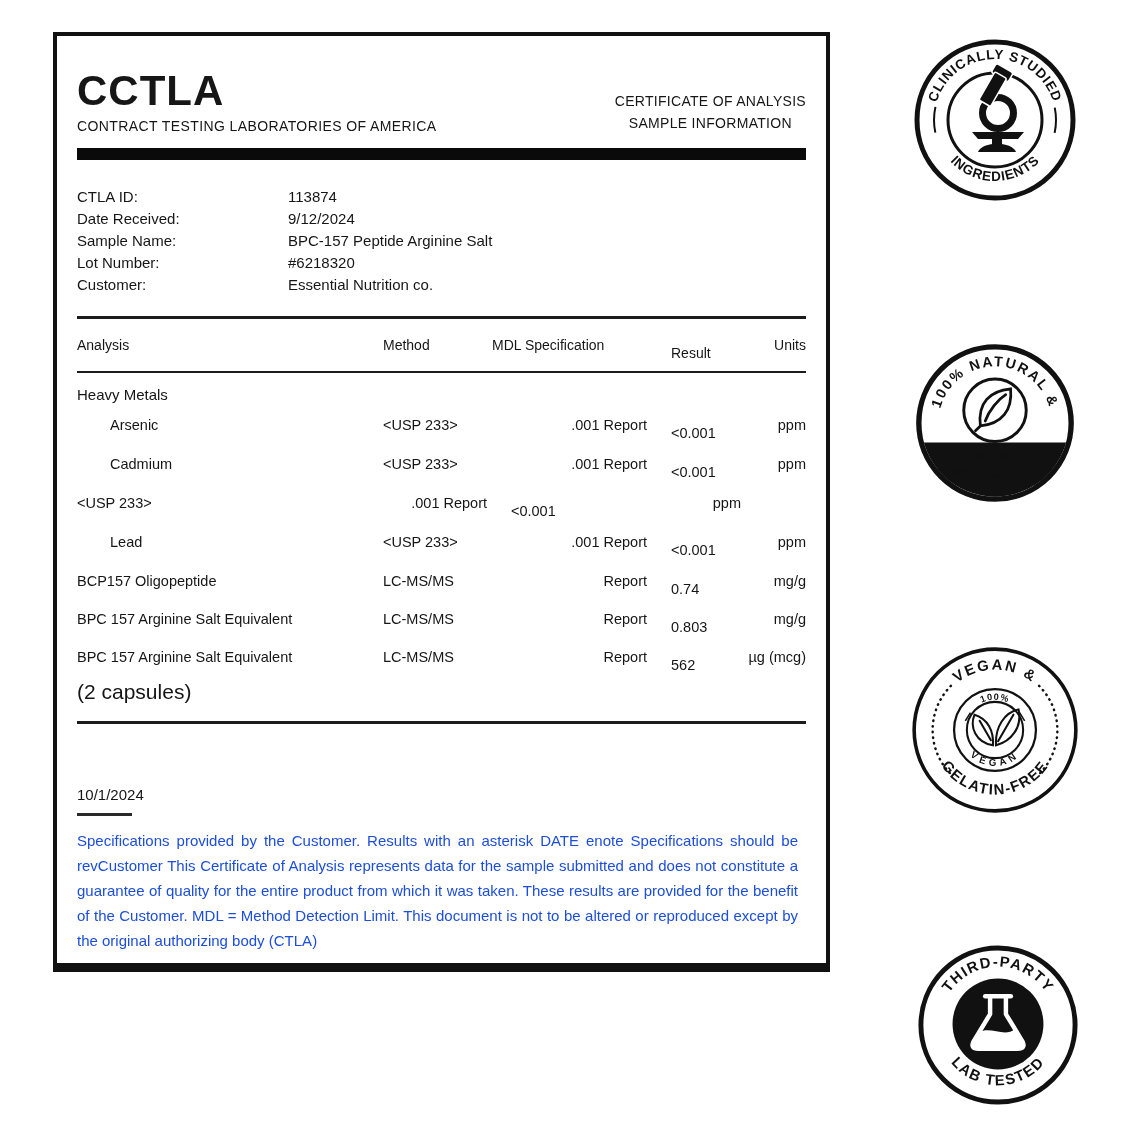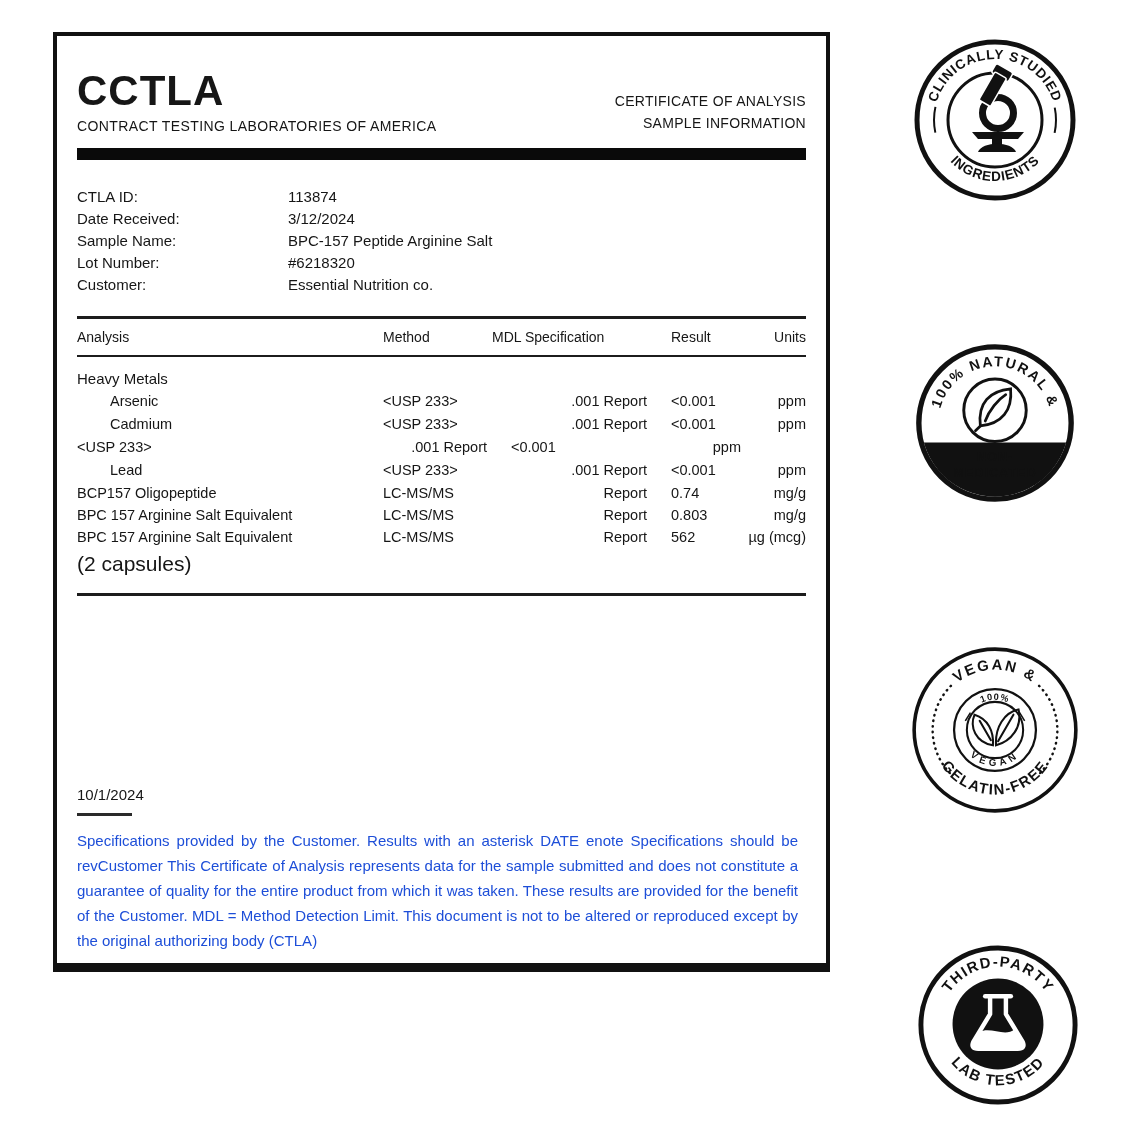--- a/index.html
+++ b/index.html
@@ -5,36 +5,36 @@
   * { margin:0; padding:0; box-sizing:border-box; }
   html,body { width:1138px; height:1132px; background:#ffffff; font-family:"Liberation Sans",sans-serif; color:#161616; }
   .page { position:relative; width:1138px; height:1132px; background:#fff; overflow:hidden; }
 
   
   .doc { position:absolute; left:53px; top:32px; width:777px; height:940px;
          border:4px solid #111; border-bottom:9px solid #111; background:#fff; padding:0 20px; }
   .doc-header { margin-top:34px; display:flex; justify-content:space-between; align-items:flex-end; }
   .brand-title { font-size:42px; line-height:42px; font-weight:bold; letter-spacing:1px; }
   .brand-subtitle { margin-top:6px; font-size:14px; letter-spacing:0.4px; }
-  .doc-type { text-align:right; font-size:14px; line-height:22px; letter-spacing:0.3px; }
+  .doc-type { text-align:center; font-size:14px; line-height:22px; letter-spacing:0.3px; }
   .header-bar { margin-top:14px; height:12px; background:#0a0a0a; }
 
   .info { margin-top:26px; font-size:15px; }
   .info-row { display:flex; line-height:22px; }
   .info-label { width:211px; }
 
   .rule-thick { height:3px; background:#1c1c1c; }
   .rule-thin  { height:2px; background:#1c1c1c; }
 
   .table { margin-top:20px; font-size:14.5px; }
   .trow { display:grid; grid-template-columns:306px 109px 160px 89px 1fr; align-items:center; }
   .thead { padding:10px 0; font-size:14px; }
   .c.s { text-align:right; padding-right:5px; }
   .thead .c.s { text-align:left; padding-right:0; }
-  .c.r { padding-left:19px; }
+  .c.r { padding-left:19px;margin-top:16px; }
   .c.u { text-align:right; white-space:nowrap; }
   .group-label { margin-top:10px; line-height:23px; font-size:15px; }
   .metal { line-height:23px; }
   .metal .c.a { padding-left:33px; }
   .main-row { line-height:22px; }
   .table-note { margin-top:5px; line-height:22px; font-size:21px; }
   .table-endrule { margin-top:18px; }
 
   .doc-footer { position:absolute; left:20px; right:28px; bottom:10px; }
   .footer-date { font-size:15px; line-height:20px; }
@@ -67,21 +67,21 @@
 
     <div class="header-bar"></div>
 
     <div class="info">
       <div class="info-row">
         <span class="info-label">CTLA ID:</span>
         <span>113874</span>
       </div>
       <div class="info-row">
         <span class="info-label">Date Received:</span>
-        <span>3/12/2024</span>
+        <span>9/12/2024</span>
       </div>
       <div class="info-row">
         <span class="info-label">Sample Name:</span>
         <span>BPC-157 Peptide Arginine Salt</span>
       </div>
       <div class="info-row">
         <span class="info-label">Lot Number:</span>
         <span>#6218320</span>
       </div>
       <div class="info-row">

